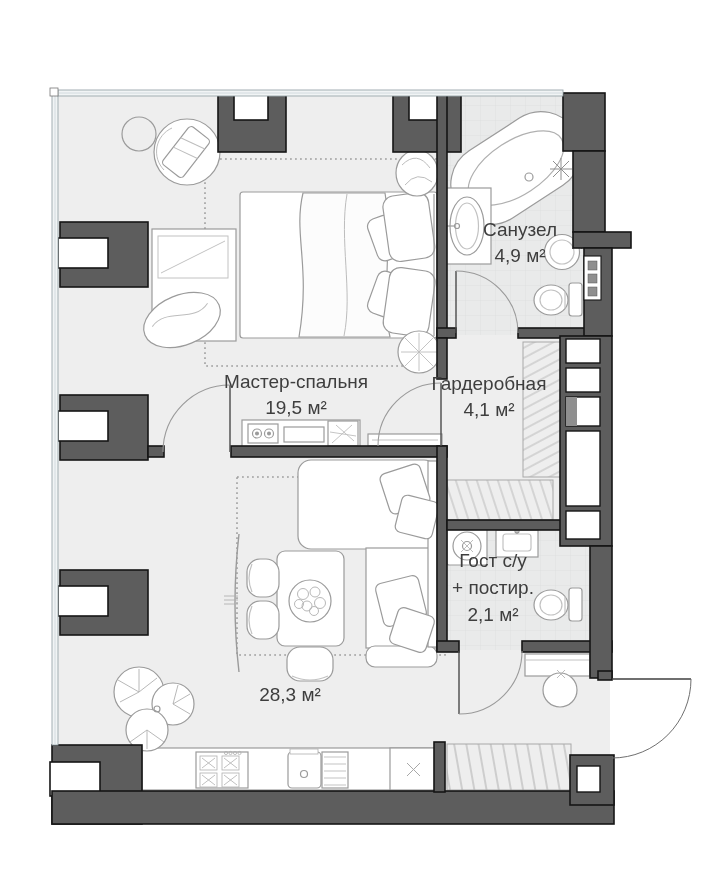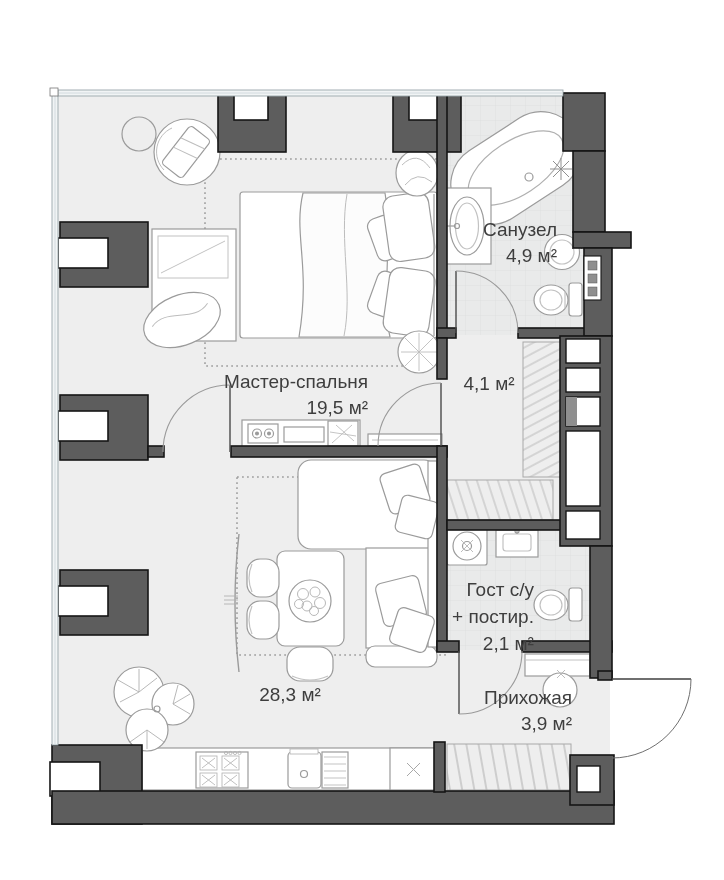--- a/index.html
+++ b/index.html
@@ -1,19 +1,19 @@
 <!DOCTYPE html>
 <html><head>
 <meta charset="utf-8">
 <style>
   html,body{margin:0;padding:0;background:#fff;}
   #stage{position:relative;width:724px;height:880px;background:#ffffff;overflow:hidden;
          font-family:"Liberation Sans",sans-serif;}
   #plan-svg{position:absolute;left:0;top:0;}
-  .lbl{position:absolute;transform:translateX(-50%);text-align:right;
+  .lbl{position:absolute;transform:translateX(-50%);text-align:center;
        font-size:19px;line-height:26px;color:#3e3e3e;white-space:nowrap;z-index:5;}
   .lbl.tight{line-height:27px;}
 </style>
 </head>
 <body>
 
 <div id="stage">
 
 <svg id="plan-svg" width="724" height="880" viewBox="0 0 724 880">
   <defs>
@@ -420,28 +420,25 @@
 
   <div class="lbl" style="left:296px;top:369px">
     <div>Мастер-спальня</div>
     <div>19,5 м²</div>
   </div>
   <div class="lbl" style="left:520px;top:217px">
     <div>Санузел</div>
     <div>4,9 м²</div>
   </div>
   <div class="lbl" style="left:489px;top:371px">
+    <div>Гардеробная</div>
     <div>4,1 м²</div>
   </div>
-  <div class="lbl tight" style="left:493px;top:576px">
+  <div class="lbl tight" style="left:493px;top:547px">
     <div>Гост с/у</div>
     <div>+ постир.</div>
     <div>2,1 м²</div>
   </div>
   <div class="lbl" style="left:290px;top:682px">
     <div>28,3 м²</div>
   </div>
-  <div class="lbl" style="left:528px;top:685px">
-    <div>Прихожая</div>
-    <div>3,9 м²</div>
-  </div>
 
 </div>
 
 </body></html>

